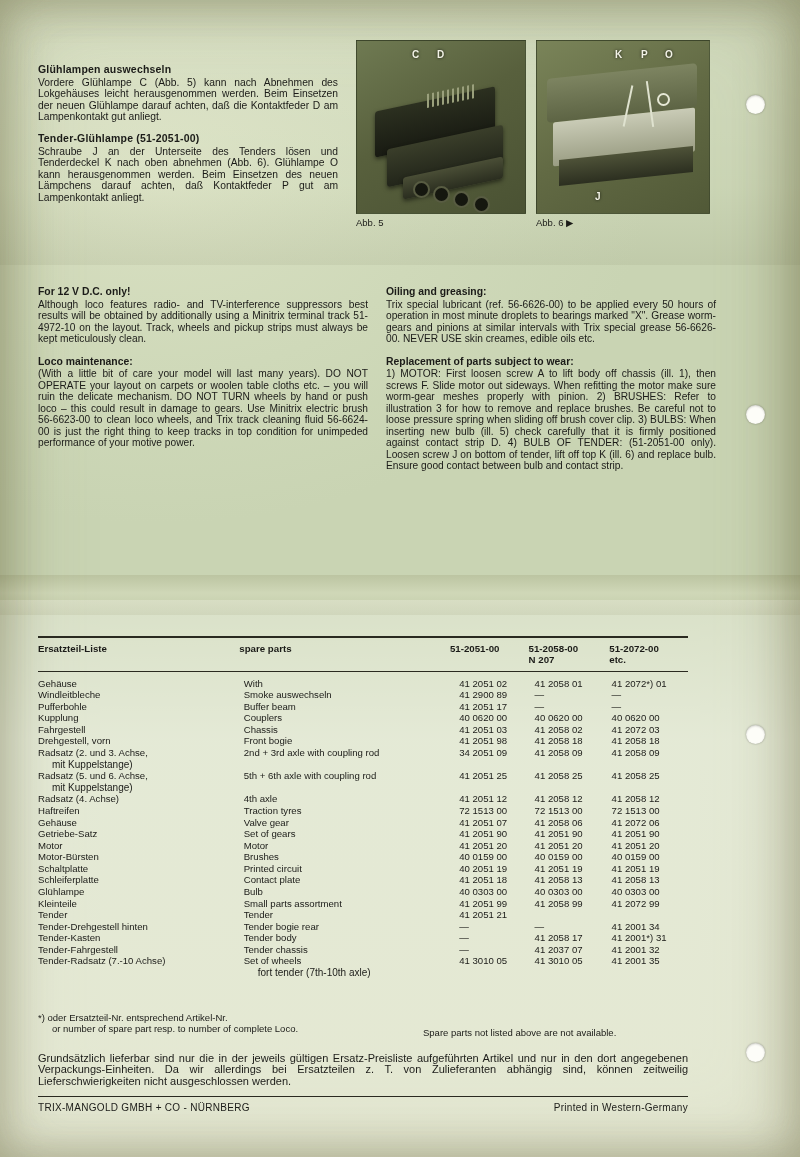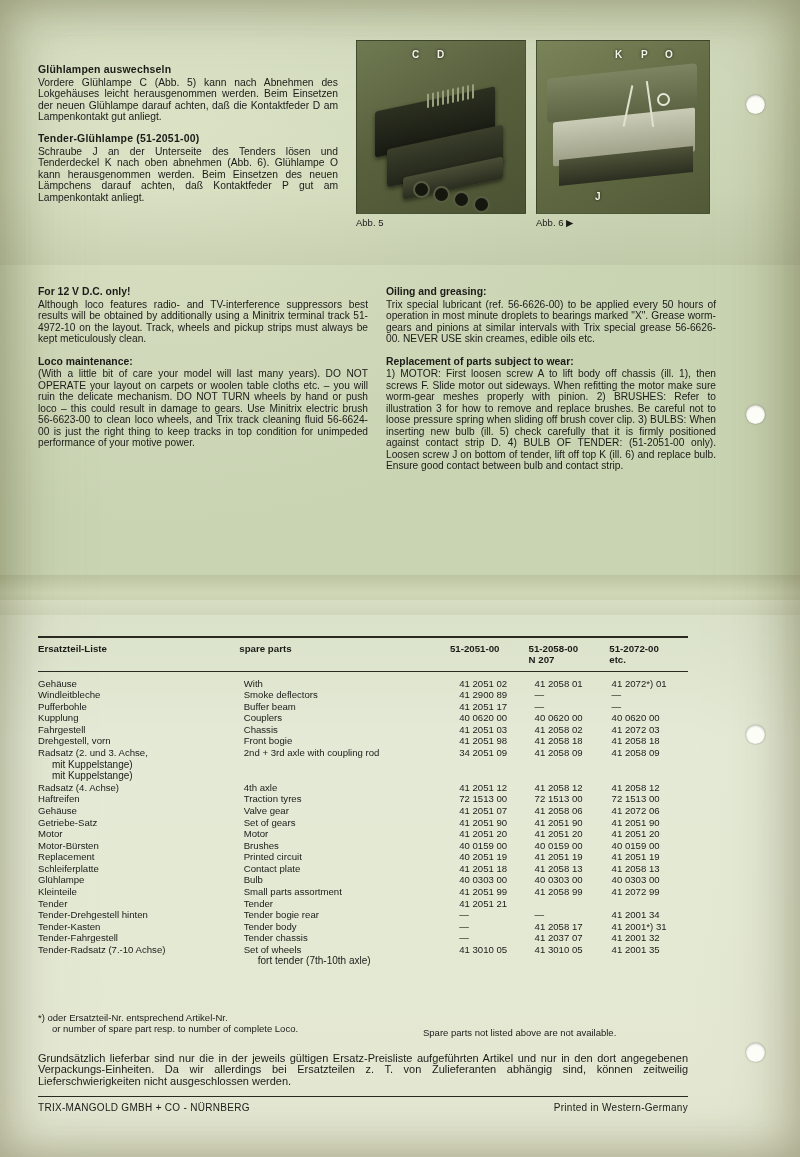--- a/index.html
+++ b/index.html
@@ -334,21 +334,21 @@
         <tbody id="parts-body">
             <tr>
               <td class="c-de">Gehäuse</td>
               <td class="c-en">With</td>
               <td class="c-n1">41 2051 02</td>
               <td class="c-n2">41 2058 01</td>
               <td class="c-n3">41 2072*) 01</td>
             </tr>
             <tr>
               <td class="c-de">Windleitbleche</td>
-              <td class="c-en">Smoke deflectors</td>
+              <td class="c-en">Smoke auswechseln</td>
               <td class="c-n1">41 2900 89</td>
               <td class="c-n2">—</td>
               <td class="c-n3">—</td>
             </tr>
             <tr>
               <td class="c-de">Pufferbohle</td>
               <td class="c-en">Buffer beam</td>
               <td class="c-n1">41 2051 17</td>
               <td class="c-n2">—</td>
               <td class="c-n3">—</td>
@@ -382,20 +382,27 @@
               <td class="c-n3">41 2058 09</td>
             </tr>
             <tr>
               <td class="c-de sub" style="padding-left: 14px;">   mit Kuppelstange)</td>
               <td class="c-en sub" style="padding-left: 14px;"></td>
               <td class="c-n1"></td>
               <td class="c-n2"></td>
               <td class="c-n3"></td>
             </tr>
             <tr>
+              <td class="c-de">Radsatz (5. und 6. Achse,</td>
+              <td class="c-en">5th + 6th axle with coupling rod</td>
+              <td class="c-n1">41 2051 25</td>
+              <td class="c-n2">41 2058 25</td>
+              <td class="c-n3">41 2058 25</td>
+            </tr>
+            <tr>
               <td class="c-de sub" style="padding-left: 14px;">   mit Kuppelstange)</td>
               <td class="c-en sub" style="padding-left: 14px;"></td>
               <td class="c-n1"></td>
               <td class="c-n2"></td>
               <td class="c-n3"></td>
             </tr>
             <tr>
               <td class="c-de">Radsatz (4. Achse)</td>
               <td class="c-en">4th axle</td>
               <td class="c-n1">41 2051 12</td>
@@ -431,21 +438,21 @@
               <td class="c-n3">41 2051 20</td>
             </tr>
             <tr>
               <td class="c-de">Motor-Bürsten</td>
               <td class="c-en">Brushes</td>
               <td class="c-n1">40 0159 00</td>
               <td class="c-n2">40 0159 00</td>
               <td class="c-n3">40 0159 00</td>
             </tr>
             <tr>
-              <td class="c-de">Replacement</td>
+              <td class="c-de">Schaltplatte</td>
               <td class="c-en">Printed circuit</td>
               <td class="c-n1">40 2051 19</td>
               <td class="c-n2">41 2051 19</td>
               <td class="c-n3">41 2051 19</td>
             </tr>
             <tr>
               <td class="c-de">Schleiferplatte</td>
               <td class="c-en">Contact plate</td>
               <td class="c-n1">41 2051 18</td>
               <td class="c-n2">41 2058 13</td>

